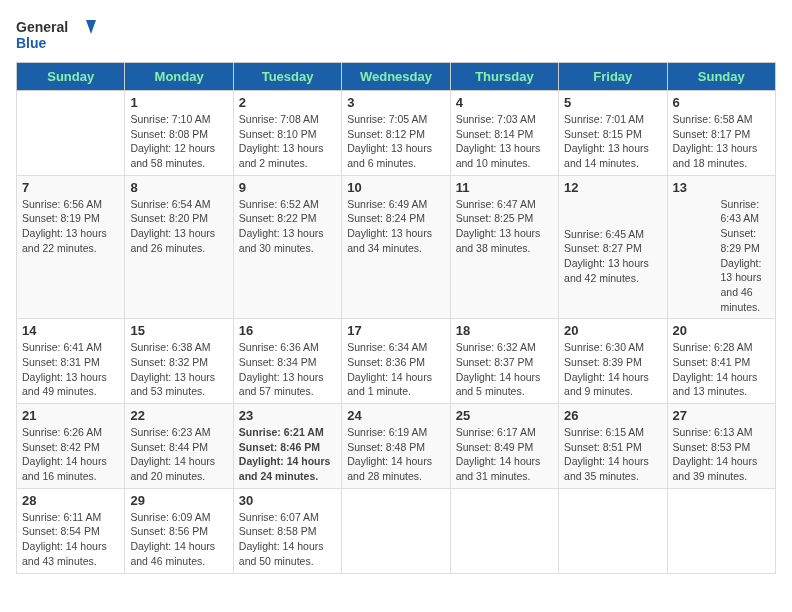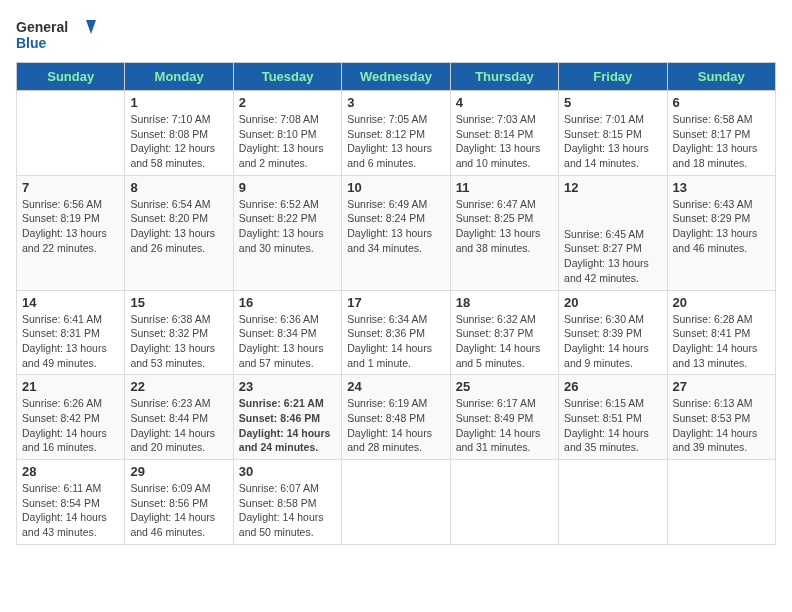--- a/index.html
+++ b/index.html
@@ -175,21 +175,21 @@
         </td>
         <td>
           <span class="day-number">12</span>
           <div class="day-info" style="white-space: pre-line; margin-top: 32px;">Sunrise: 6:45 AM
 Sunset: 8:27 PM
 Daylight: 13 hours
 and 42 minutes.</div>
         </td>
         <td>
           <span class="day-number">13</span>
-          <div class="day-info" style="white-space: pre-line;">Sunrise: 6:43 AM
+          <div class="day-info" style="white-space: pre-line; margin-left: 48px;">Sunrise: 6:43 AM
 Sunset: 8:29 PM
 Daylight: 13 hours
 and 46 minutes.</div>
         </td>
       </tr>
       <tr>
         <td>
           <span class="day-number">14</span>
           <div class="day-info" style="white-space: pre-line;">Sunrise: 6:41 AM
 Sunset: 8:31 PM

